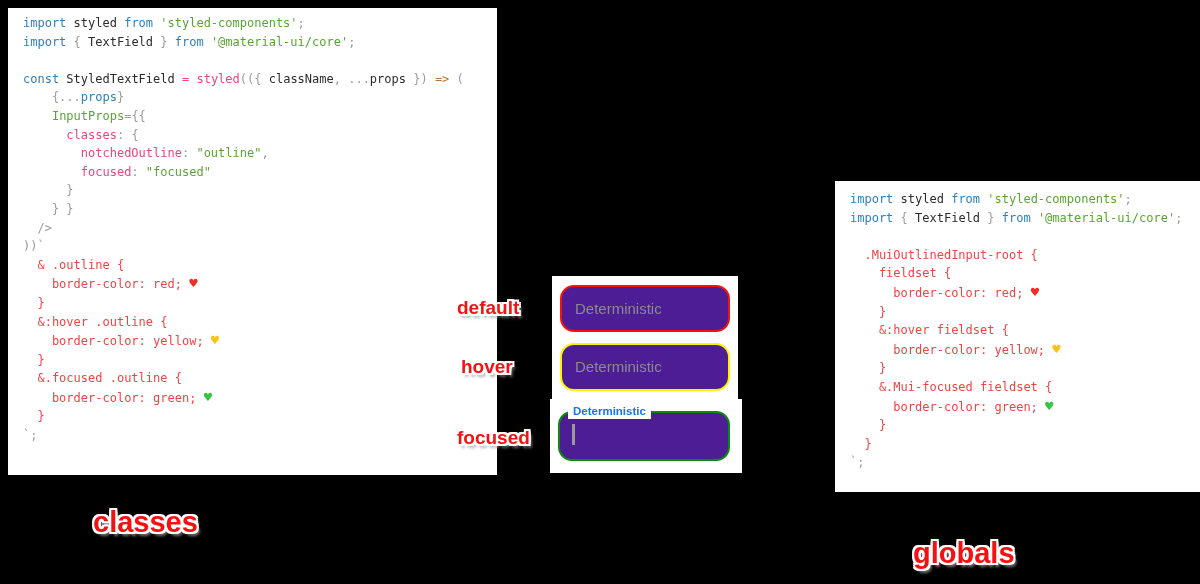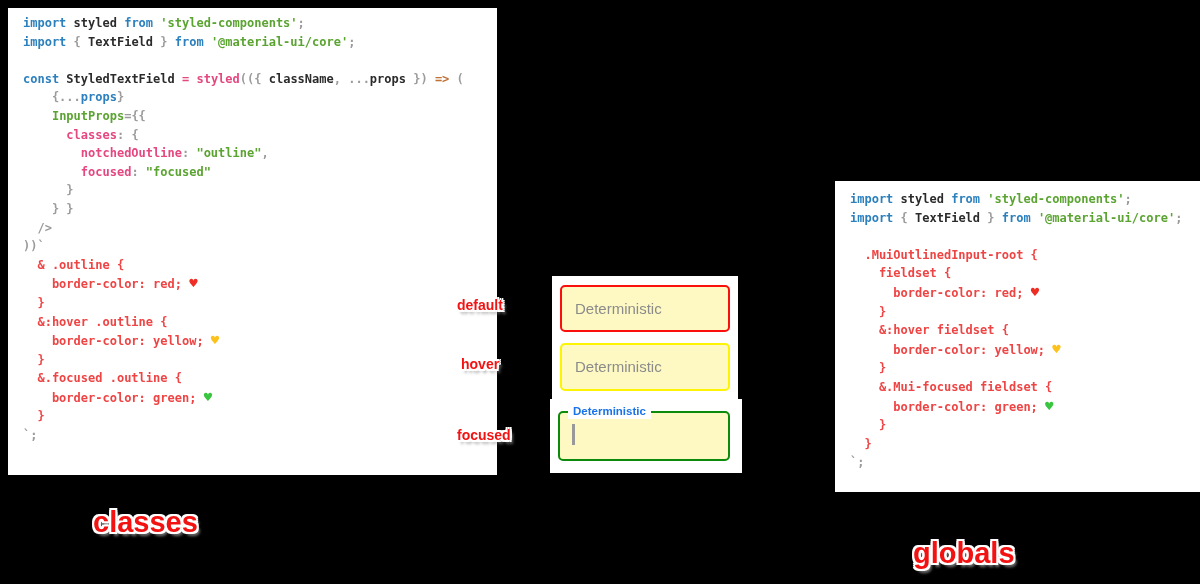--- a/index.html
+++ b/index.html
@@ -8,37 +8,37 @@
     background:#000;overflow:hidden;
     font-family:"Liberation Sans",sans-serif;
   }
   .code-panel{
     position:absolute;background:#fff;overflow:hidden;
     font-family:"DejaVu Sans Mono","Liberation Mono",monospace;
     font-size:12px;line-height:18.6px;
   }
   .panel-left{left:8px;top:8px;width:489px;height:467px;padding:6px 0 0 15px;box-sizing:border-box;}
   .panel-right{left:835px;top:181px;width:365px;height:311px;padding:9px 0 0 15px;box-sizing:border-box;}
-  .code-line{white-space:pre;font-weight:bold;}
+  .code-line{white-space:pre;}
   .tok-kw{color:#2c80bd;}
   .tok-id{color:#2b2b2b;}
   .tok-str{color:#5ba432;}
   .tok-css{color:#ef4444;}
   .tok-pink{color:#e5477f;}
   .tok-punc{color:#9b9b9b;}
   .tok-arrow{color:#bf7136;}
   .tok-hred{color:#ee2e24;font-size:14px;}
   .tok-hyel{color:#fcc21b;font-size:14px;}
   .tok-hgrn{color:#39c53f;font-size:14px;}
 
   .mid-panel{position:absolute;background:#fff;}
   .mid-panel-a{left:552px;top:276px;width:186px;height:126px;}
   .mid-panel-b{left:550px;top:399px;width:192px;height:74px;}
 
-  .textfield{position:absolute;background:#fef9c3;border:2px solid #ccc;border-radius:5px;box-sizing:border-box;}
+  .textfield{position:absolute;background:#4c1d95;border:2px solid #ccc;border-radius:14px;box-sizing:border-box;}
   .tf-default{left:560px;top:285px;width:170px;height:47px;}
   .tf-hover{left:560px;top:343px;width:170px;height:48px;}
   .tf-focused{left:558px;top:411px;width:172px;height:50px;}
   .tf-placeholder{
     display:block;padding-left:13px;color:#8b8b8b;
     font-size:15px;line-height:43px;
     font-family:"Liberation Sans",sans-serif;
     overflow:hidden;white-space:nowrap;
   }
   .tf-notch-label{
@@ -50,21 +50,21 @@
 
   .state-label,.section-label{
     position:absolute;color:#f31212;font-weight:bold;
     font-family:"Liberation Sans",sans-serif;
     text-shadow:
       -2px -2px 0 #fff, 0 -2px 0 #fff, 2px -2px 0 #fff,
       -2px 0 0 #fff, 2px 0 0 #fff,
       -2px 2px 0 #fff, 0 2px 0 #fff, 2px 2px 0 #fff,
       3px 4px 3px rgba(150,150,150,0.85);
   }
-  .state-label{font-size:14px;}
+  .state-label{font-size:19px;}
   .label-default{left:457px;top:297px;}
   .label-hover{left:461px;top:356px;}
   .label-focused{left:457px;top:427px;}
   .section-label{font-size:29px;}
   .label-classes{left:93px;top:506px;}
   .label-globals{left:913px;top:514px;margin-top:23px;}
 </style>
 </head>
 <body>
 

